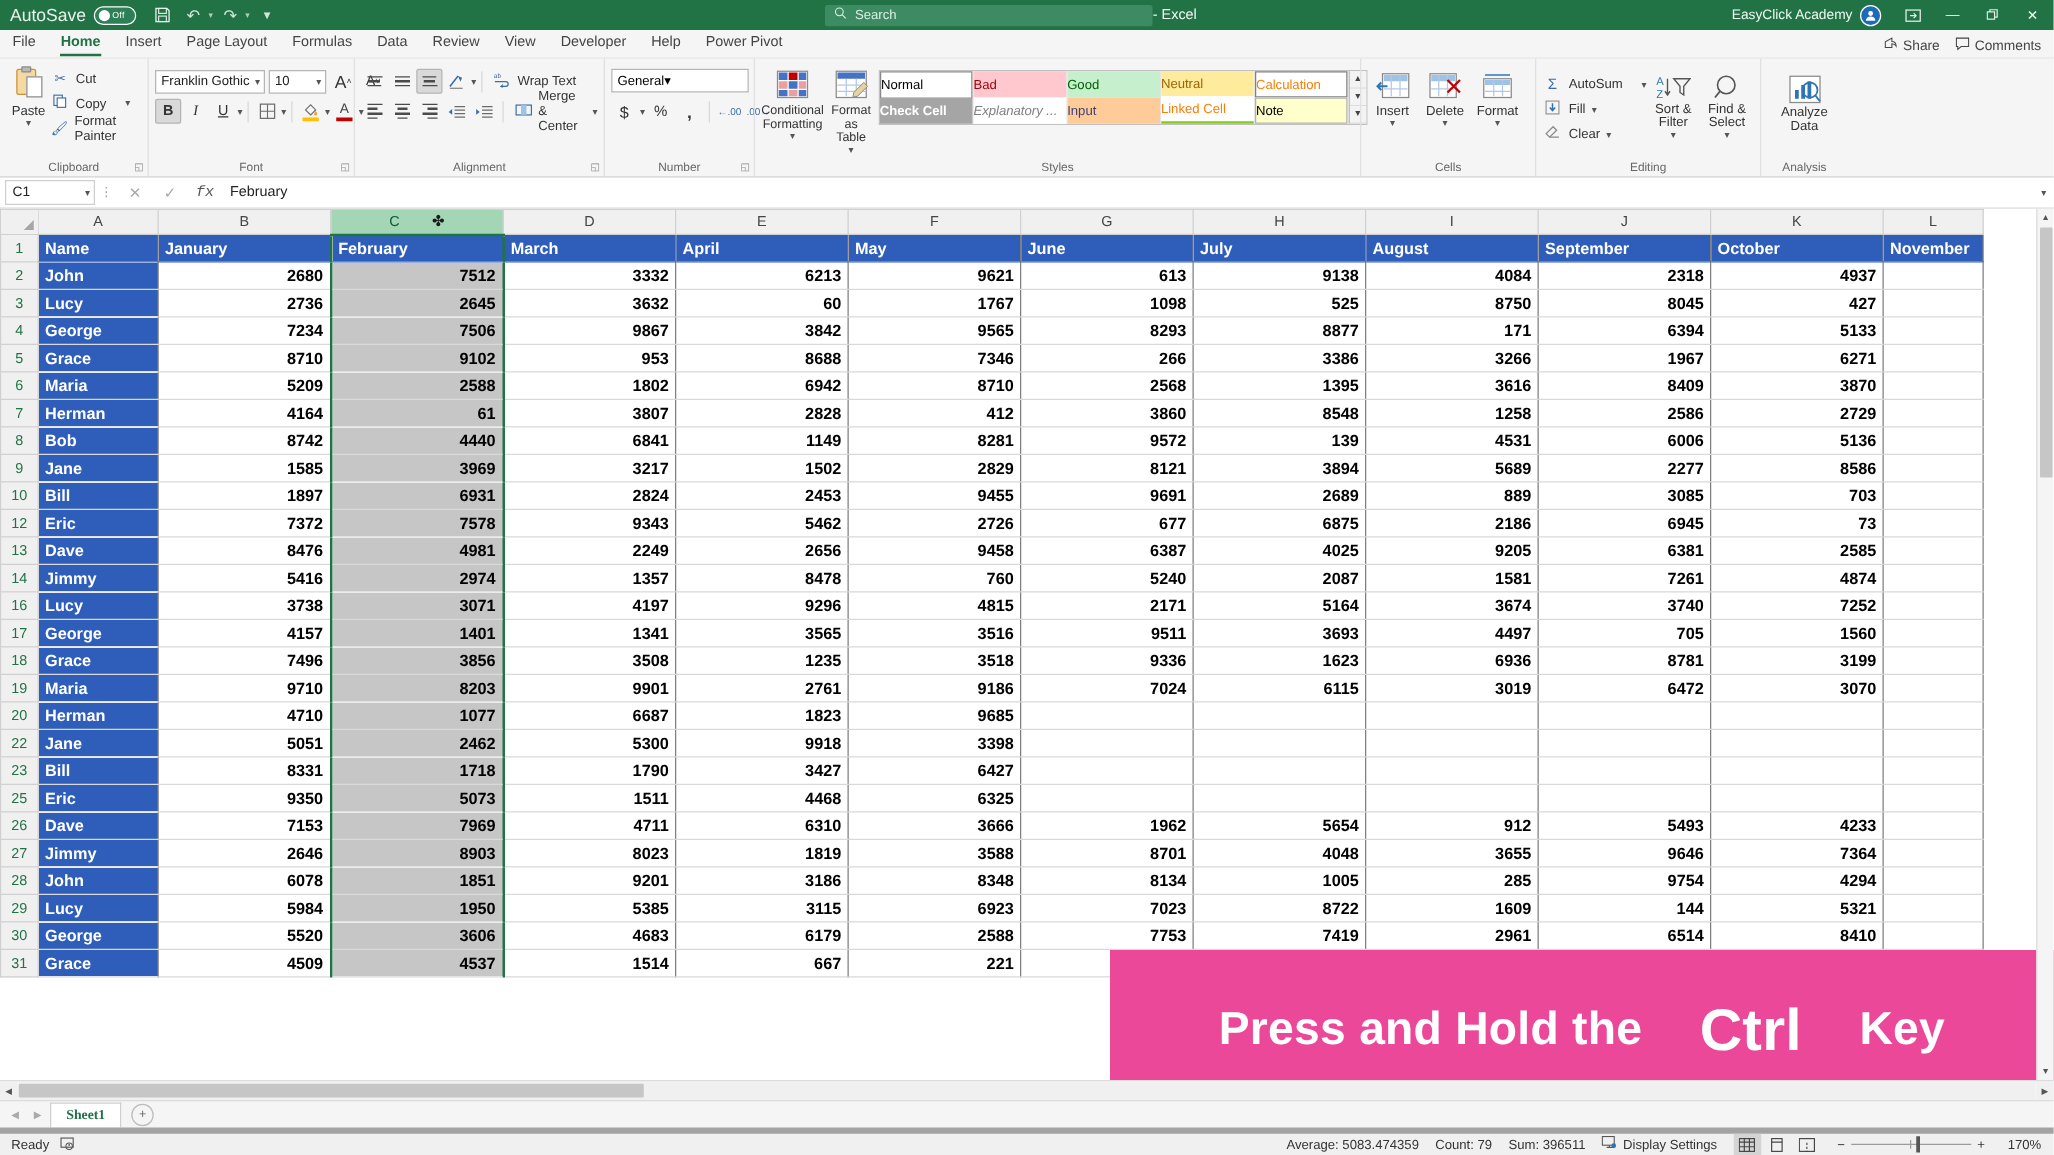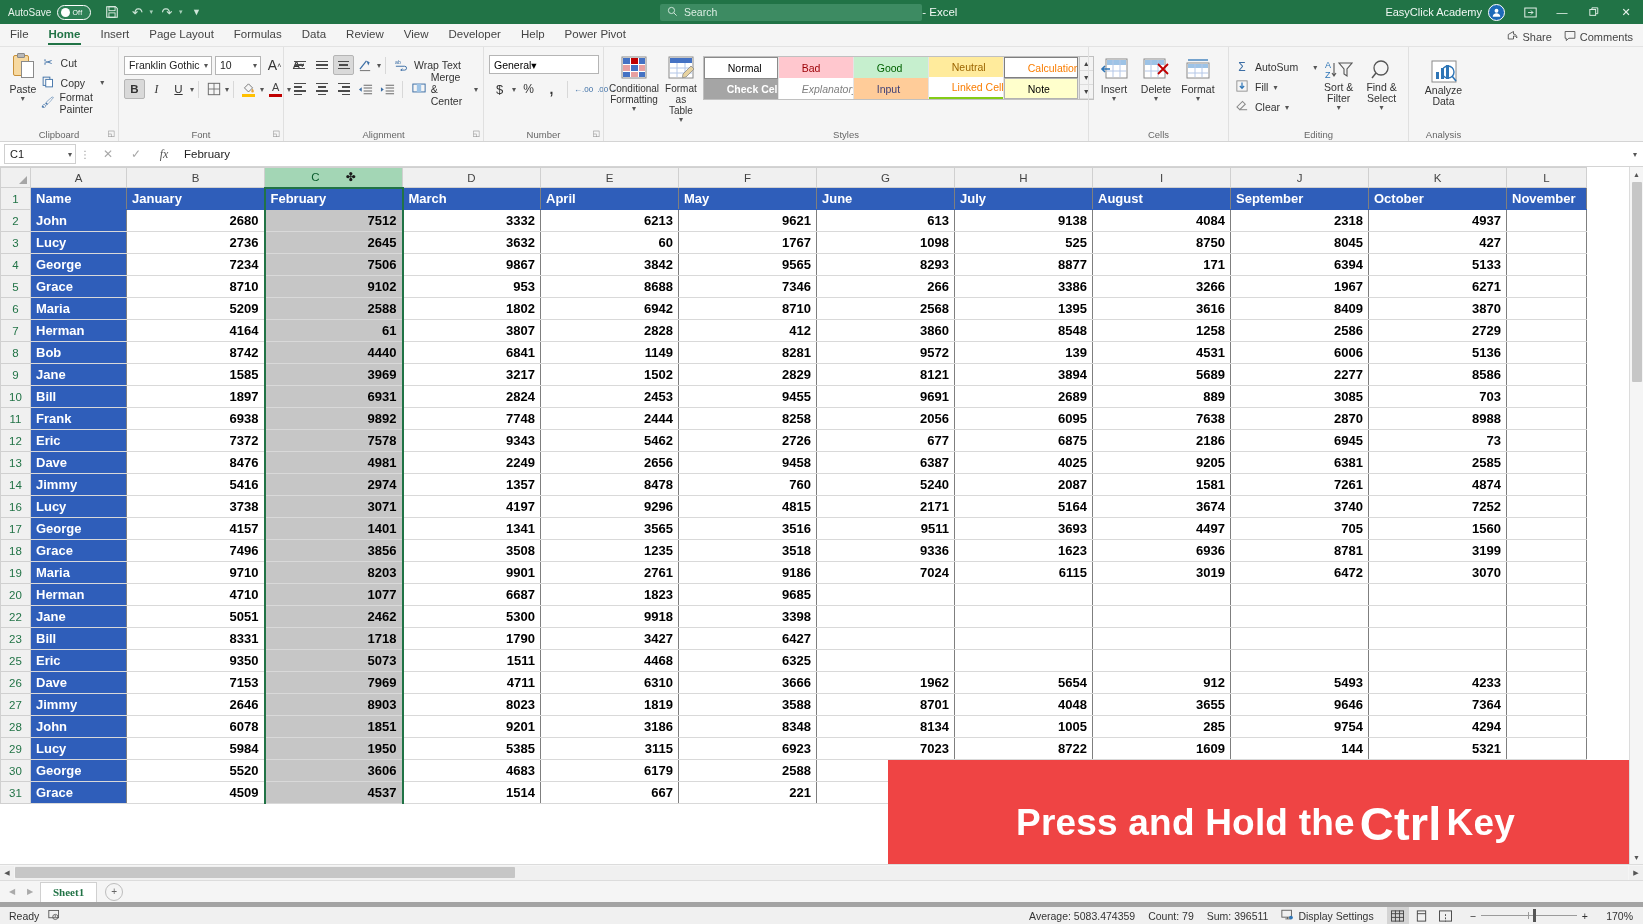--- a/index.html
+++ b/index.html
@@ -12,21 +12,21 @@
   }
   .app { width: 1643px; height: 924px; position: relative; display: flex; flex-direction: column; }
 
   
   .titlebar {
     height: 24px; background: #217346; color: #fff;
     display: flex; align-items: center; flex: 0 0 24px;
     font-size: 11px; position: relative;
   }
   .autosave-wrap { display: flex; align-items: center; gap: 6px; padding-left: 8px; }
-  .autosave-label { font-size: 10px; color: #e9f3ec; }
+  .autosave-label { font-size: 14px; color: #e9f3ec; }
   .toggle {
     width: 34px; height: 15px; border-radius: 8px; border: 1px solid #ffffff;
     background: #2d8055; position: relative; display: flex; align-items: center;
   }
   .toggle .knob { width: 9px; height: 9px; border-radius: 50%; background: #fff; margin-left: 3px; }
   .toggle .ontext { font-size: 7px; color: #fff; margin-left: 2px; letter-spacing: .3px; }
   .qat { display: flex; align-items: center; gap: 3px; margin-left: 10px; }
   .qicon {
     width: 22px; height: 20px; display: flex; align-items: center; justify-content: center;
     color: #cfe6d9; font-size: 13px;
@@ -145,21 +145,21 @@
   .num-row { display: flex; align-items: center; gap: 2px; }
 
   
   .sty-big { display: flex; flex-direction: column; align-items: center; width: 58px; font-size: 10px; color: #333; text-align: center; line-height: 11px; }
   .sty-ico { width: 30px; height: 26px; margin-bottom: 1px; position: relative; }
   .gallery {
     display: flex; border: 1px solid #c0c0c0; background: #fff; height: 44px; align-items: stretch;
   }
   .gal-col { display: flex; flex-direction: column; width: 75px; border-right: 1px solid #e4e4e4; }
   .gal-cell {
-    flex: 1; font-size: 10.5px; display: flex; align-items: center; padding-left: 23px;
+    flex: 1; font-size: 10.5px; display: flex; align-items: center; padding-left: 0;
     overflow: hidden; white-space: nowrap;
   }
   .gal-scroll { width: 14px; display: flex; flex-direction: column; border-left: 1px solid #c0c0c0; }
   .gal-scroll div {
     flex: 1; display: flex; align-items: center; justify-content: center;
     font-size: 7px; color: #444; border-bottom: 1px solid #dcdcdc; background: #f3f3f3;
   }
 
   
   .cellbtn {
@@ -180,21 +180,21 @@
     height: 25px; flex: 0 0 25px; display: flex; align-items: center;
     background: #fff; border-bottom: 1px solid #d4d4d4;
   }
   .namebox {
     width: 72px; height: 20px; margin-left: 4px; border: 1px solid #cfcfcf; background: #fff;
     display: flex; align-items: center; padding: 0 3px 0 5px; font-size: 11px; color: #222;
   }
   .namebox .cc { margin-left: auto; font-size: 8px; color: #555; }
   .fb-dots { width: 18px; text-align: center; color: #9a9a9a; font-size: 10px; }
   .fb-btn { width: 28px; text-align: center; color: #a8a8a8; font-size: 12px; }
-  .fb-fx { width: 28px; text-align: center; color: #555; font-size: 12px; font-style: italic; font-family: Liberation Serif, serif; }
+  .fb-fx { width: 28px; text-align: center; color: #555; font-size: 12px; font-style: italic; font-family: Liberation Mono, monospace; }
   .fb-input {
     flex: 1; height: 20px; display: flex; align-items: center;
     padding-left: 6px; font-size: 11.5px; color: #222;
   }
   .fb-caret { width: 16px; text-align: center; font-size: 8px; color: #555; }
 
   
   .gridwrap { flex: 1; position: relative; overflow: hidden; background: #fff; }
   table.grid { border-collapse: collapse; table-layout: fixed; }
   .colhead-cell, .rowhead-cell {
@@ -222,23 +222,23 @@
   }
   td.cell.namecol {
     background: #2f5eba; color: #fff; text-align: left; font-weight: bold;
   }
   td.cell.selcol { background: #c6c6c6; }
   td.cell.selcol-left { border-left: 2px solid #217346; }
   td.cell.selcol-right { border-right: 2px solid #217346; }
 
   
   .banner {
-    position: absolute; background: #ef4444; color: #fff;
+    position: absolute; background: #ec4899; color: #fff;
     display: flex; align-items: center; justify-content: center;
-    font-size: 37px; font-weight: bold; letter-spacing: .2px;
+    font-size: 37px; font-weight: bold; letter-spacing: .2px; gap: 41px;
   }
   .banner .big { font-size: 47px; font-weight: bold; padding: 0 5px; }
 
   
   .vscroll {
     position: absolute; right: 0; top: 0; width: 14px; bottom: 0;
     background: #f5f5f5; border-left: 1px solid #dcdcdc;
     display: flex; flex-direction: column; align-items: center;
   }
   .vs-arrow { width: 14px; height: 14px; display: flex; align-items: center; justify-content: center; font-size: 7px; color: #555; }
@@ -967,35 +967,20 @@
             <td class="cell">1897</td>
             <td class="cell selcol selcol-left selcol-right">6931</td>
             <td class="cell">2824</td>
             <td class="cell">2453</td>
             <td class="cell">9455</td>
             <td class="cell">9691</td>
             <td class="cell">2689</td>
             <td class="cell">889</td>
             <td class="cell">3085</td>
             <td class="cell">703</td>
-            <td class="cell"></td>
-          </tr>
-          <tr>
-            <th class="rowhead-cell">11</th>
-            <td class="cell namecol">Frank</td>
-            <td class="cell">6938</td>
-            <td class="cell selcol selcol-left selcol-right">9892</td>
-            <td class="cell">7748</td>
-            <td class="cell">2444</td>
-            <td class="cell">8258</td>
-            <td class="cell">2056</td>
-            <td class="cell">6095</td>
-            <td class="cell">7638</td>
-            <td class="cell">2870</td>
-            <td class="cell">8988</td>
             <td class="cell"></td>
           </tr>
           <tr>
             <th class="rowhead-cell">12</th>
             <td class="cell namecol">Eric</td>
             <td class="cell">7372</td>
             <td class="cell selcol selcol-left selcol-right">7578</td>
             <td class="cell">9343</td>
             <td class="cell">5462</td>
             <td class="cell">2726</td>

